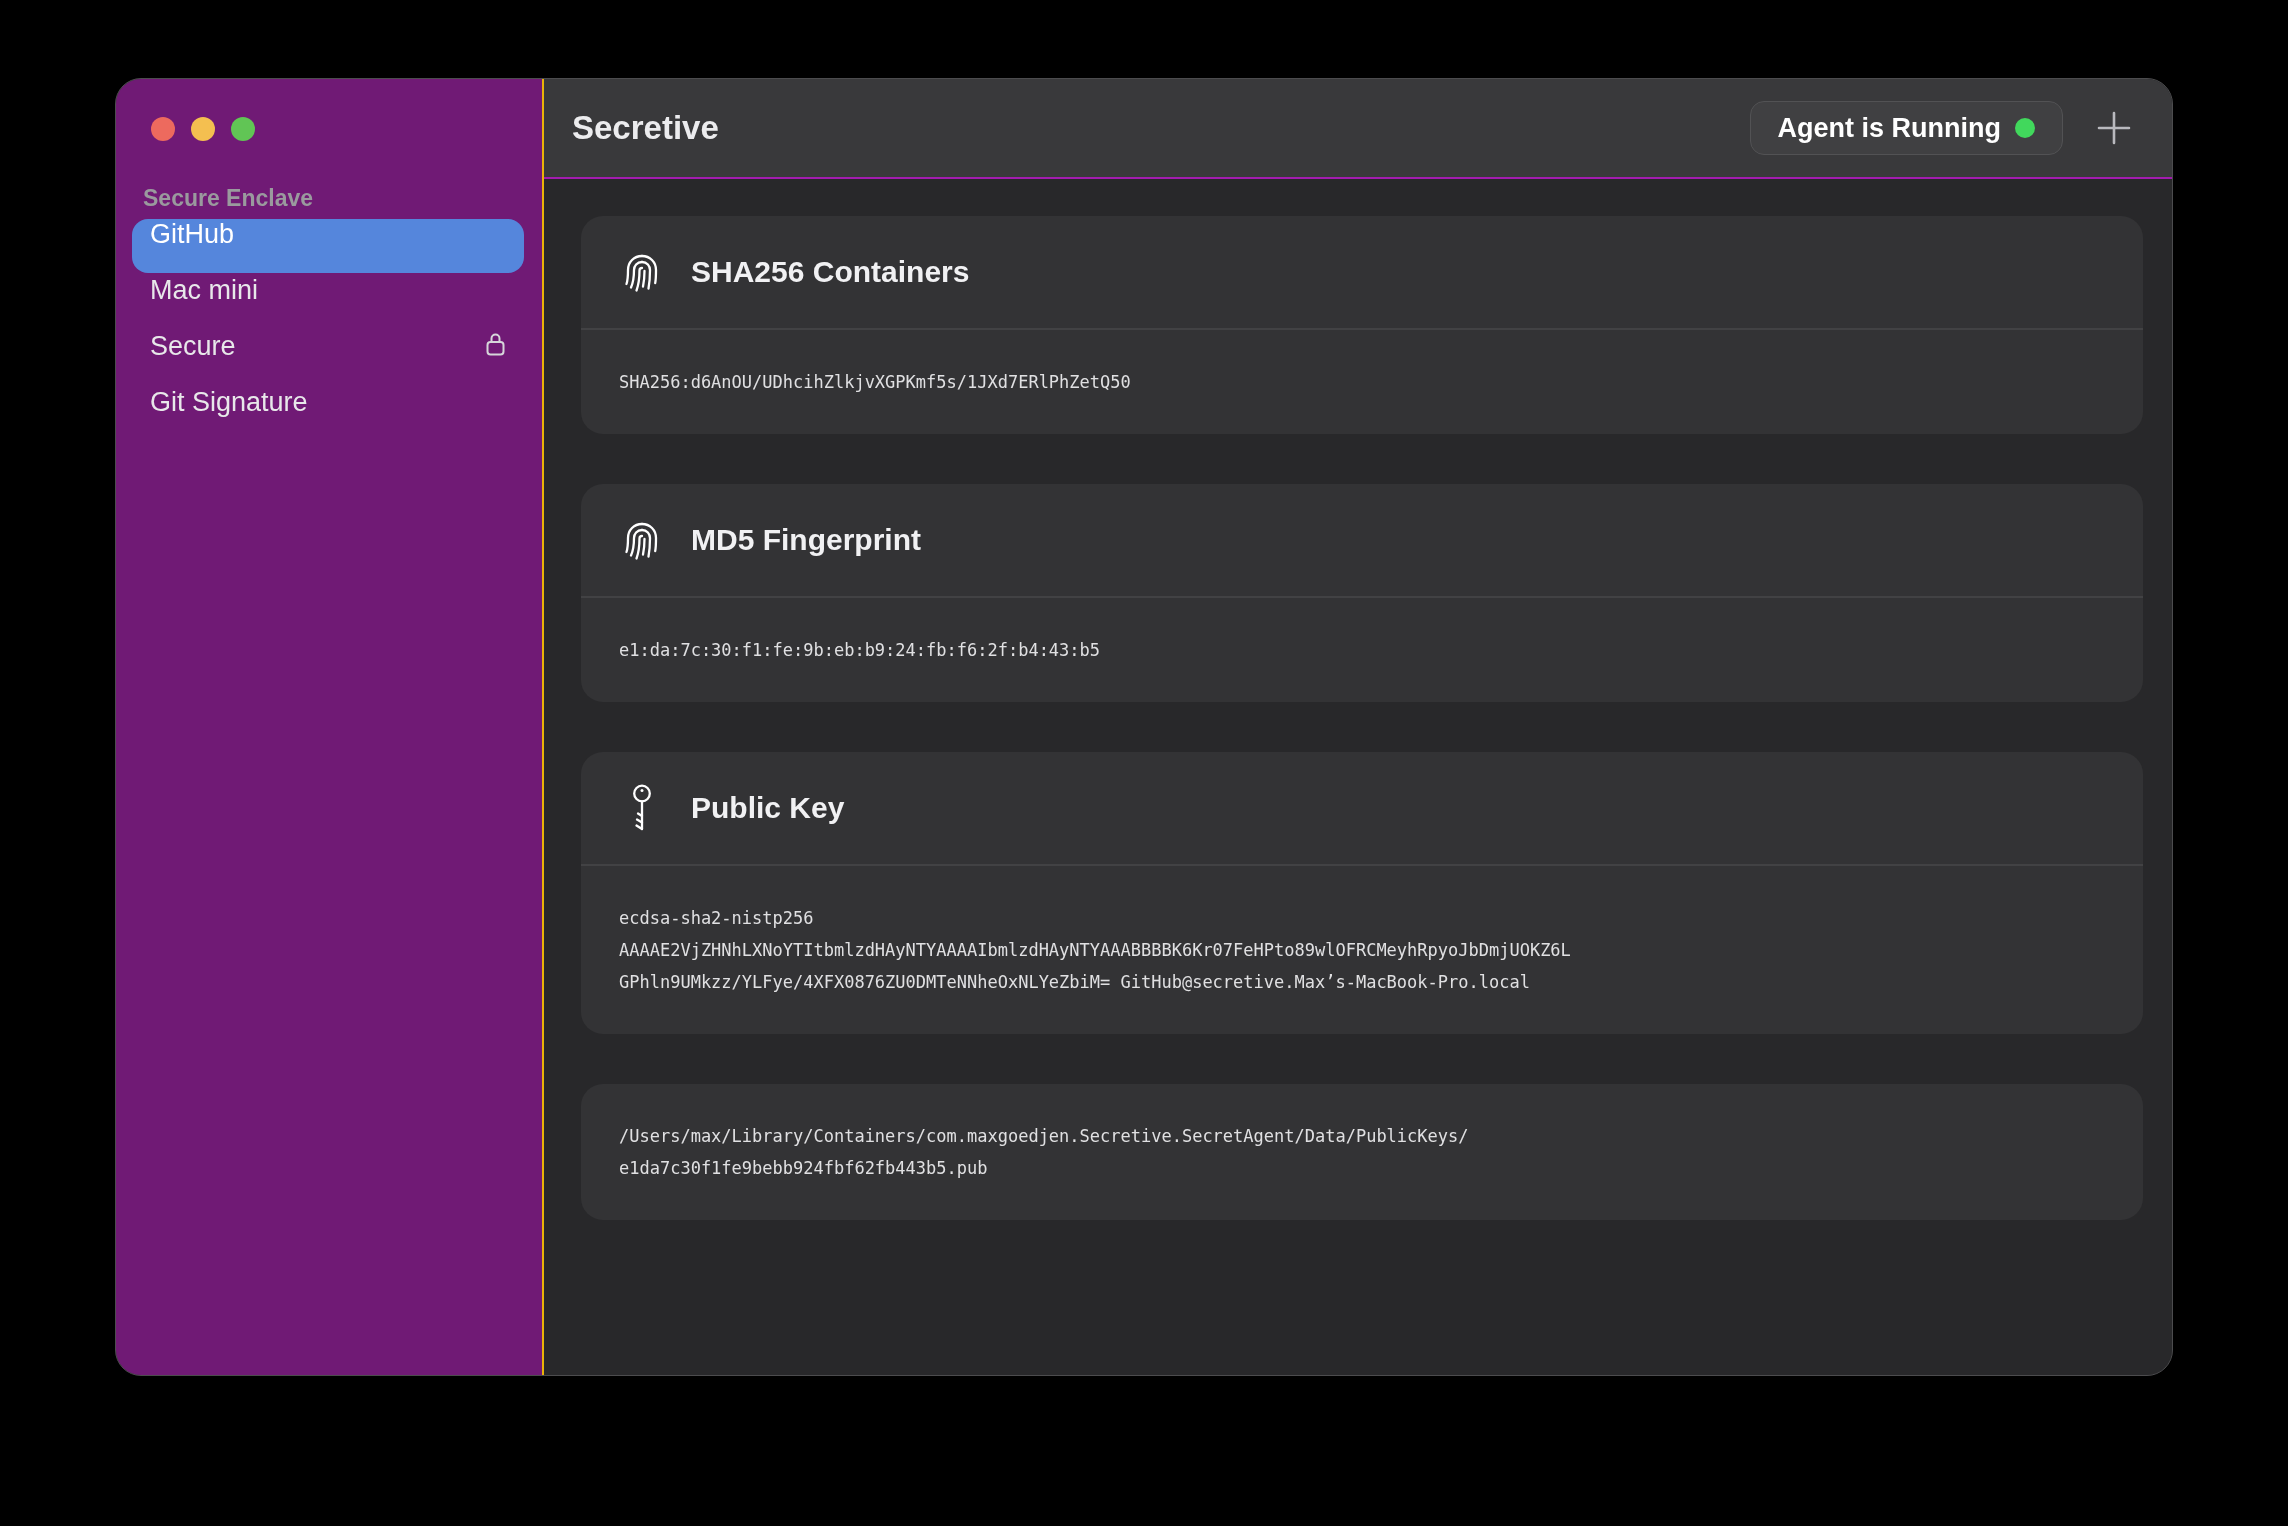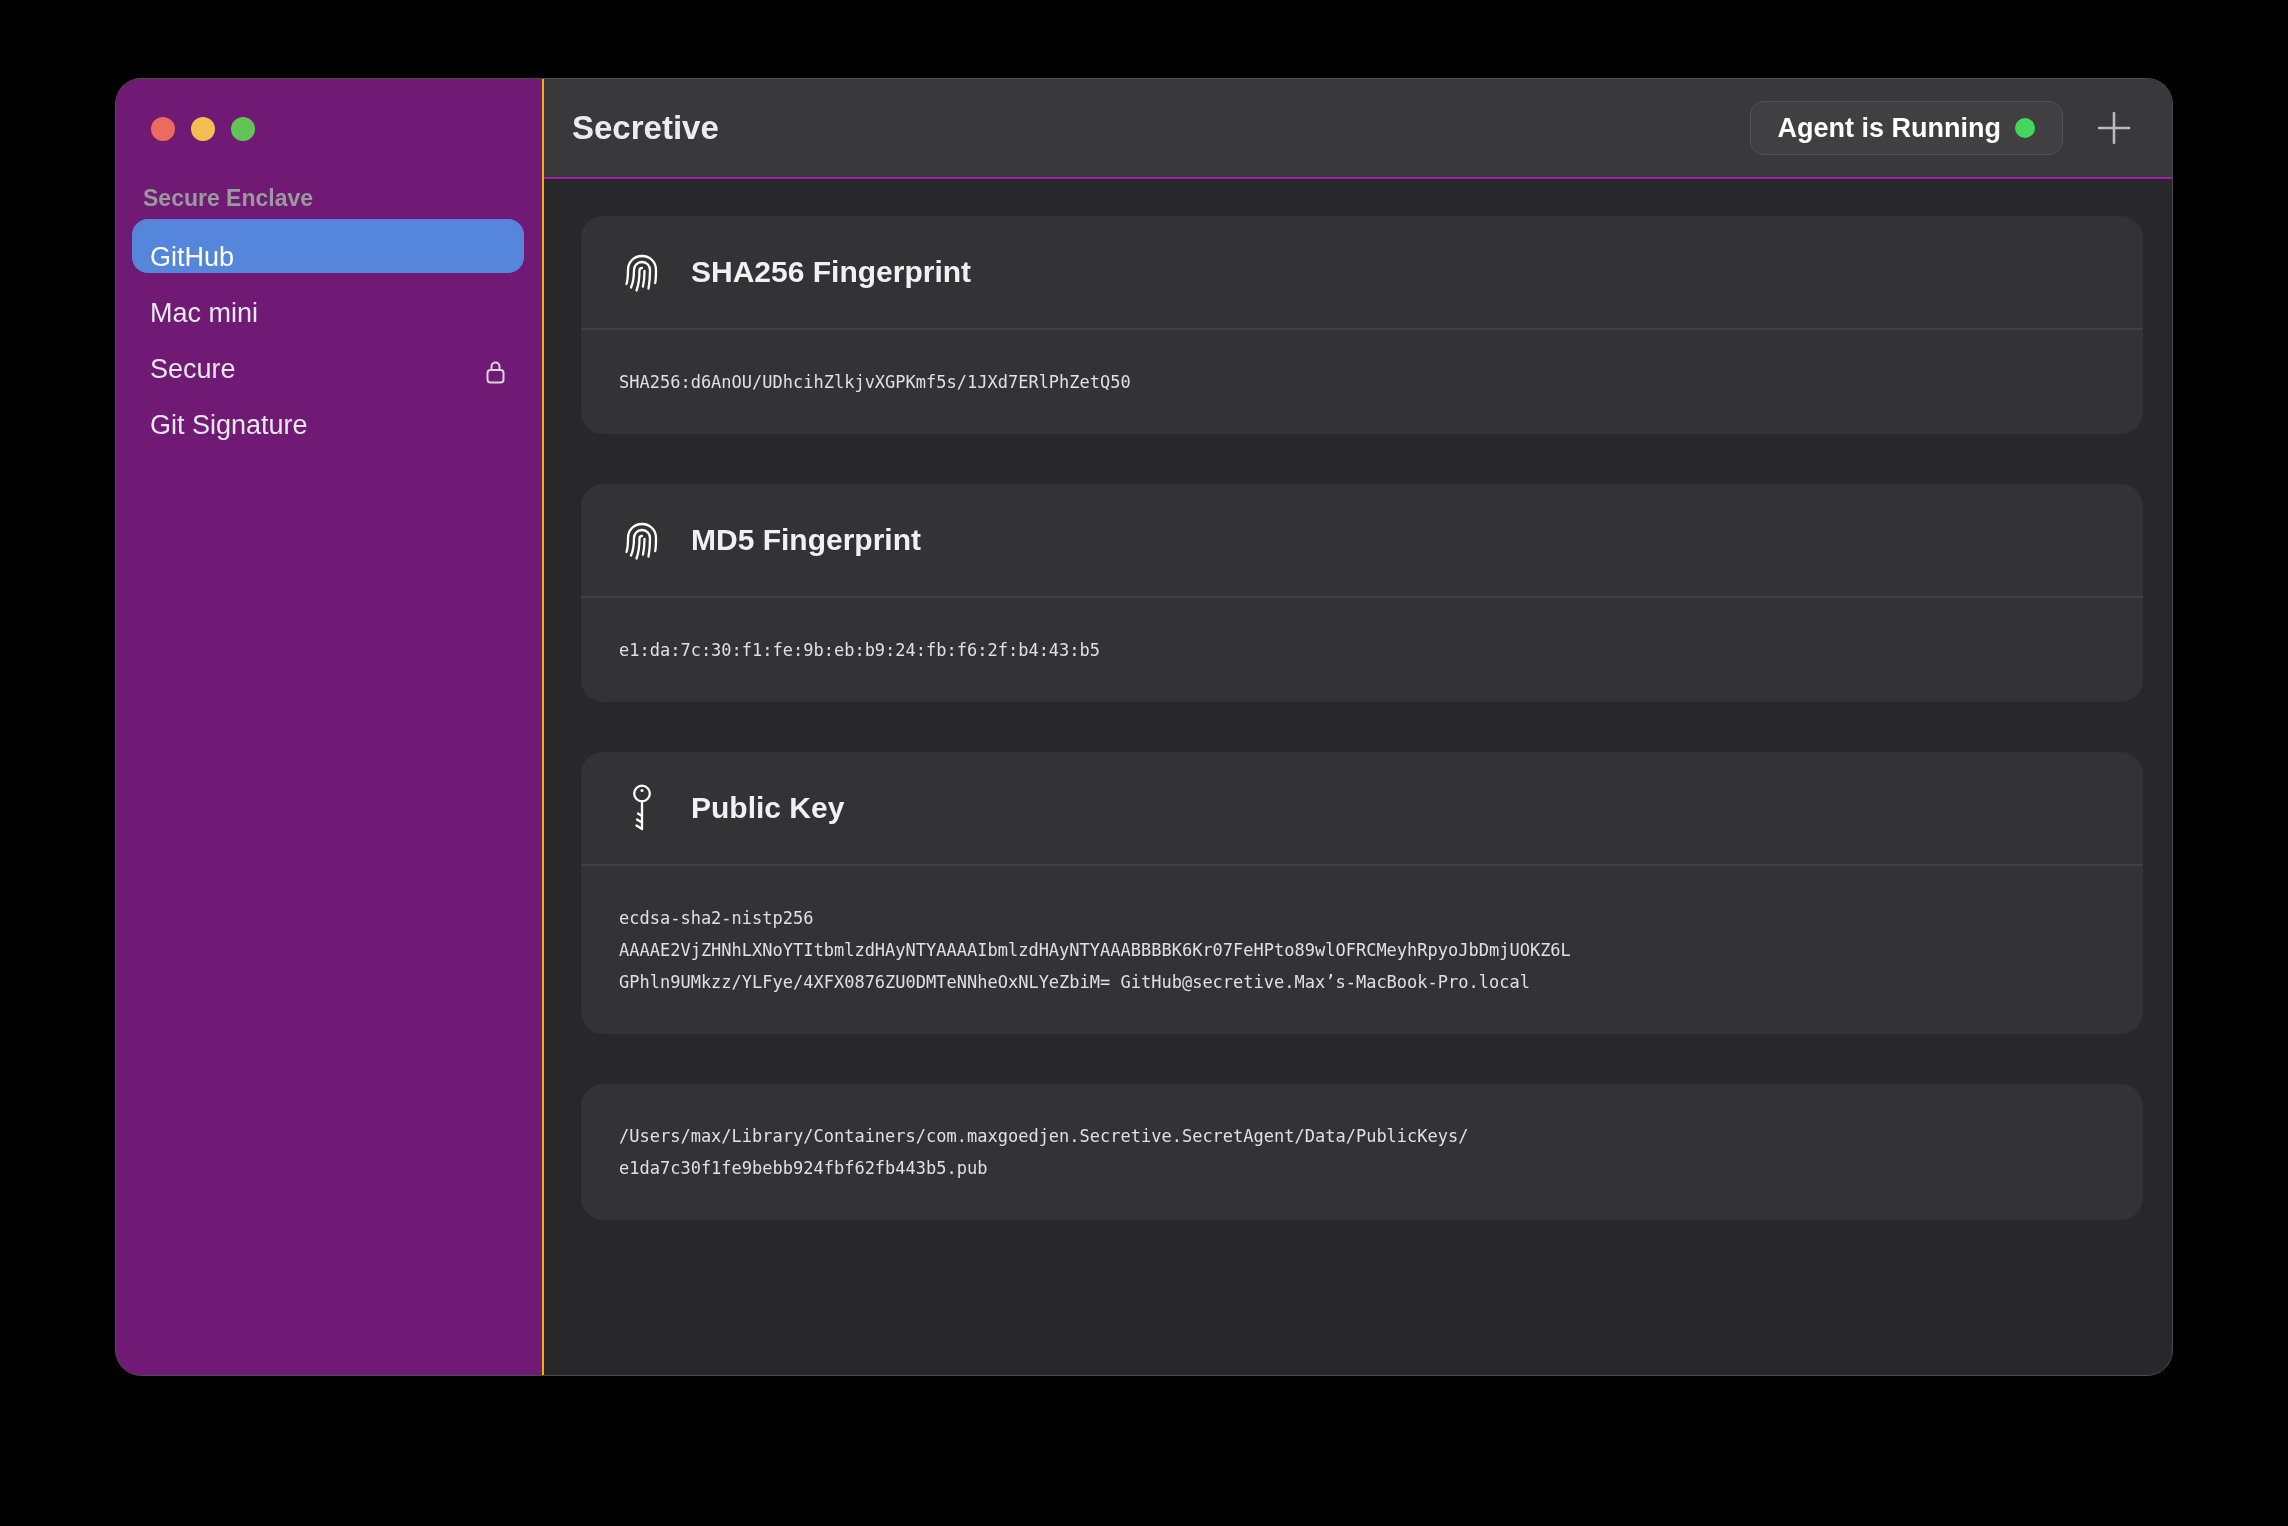--- a/index.html
+++ b/index.html
@@ -10,21 +10,21 @@
   
   .sidebar{width:428px;flex:0 0 428px;background:#701a75;border-right:2px solid #eab308;
     display:flex;flex-direction:column;box-sizing:border-box;}
   .traffic{display:flex;gap:16px;padding:38px 0 0 35px;}
   .tl{width:24px;height:24px;border-radius:50%;border:none;padding:0;cursor:default;}
   .tl.red{background:var(--traffic-red,#ed6a5e);}
   .tl.yellow{background:var(--traffic-yellow,#f4bf50);}
   .tl.green{background:var(--traffic-green,#61c555);}
   .section-label{margin:44px 18px 7px 27px;font-size:23px;font-weight:700;color:#9a9a9e;}
   .nav{display:flex;flex-direction:column;gap:2px;padding:0 18px 0 16px;}
-  .item{height:54px;border-radius:16px;display:flex;align-items:flex-end;padding:0 18px;
+  .item{height:54px;border-radius:16px;display:flex;align-items:flex-start;padding:0 18px;
     font-size:27px;color:#e8e8ea;box-sizing:border-box;}
   .item.selected{background:var(--accent,#5586dc);color:#fff;}
   .item .spacer{margin-left:auto;}
   
   .main{flex:1;display:flex;flex-direction:column;background:#28282a;min-width:0;}
   .titlebar{height:100px;flex:0 0 100px;background:#39393b;border-bottom:2px solid #a21caf;
     display:flex;align-items:center;padding:0 40px 0 28px;box-sizing:border-box;}
   .page-title{font-size:33px;font-weight:700;color:#ececee;margin-right:auto;}
   .agent-btn{height:54px;border-radius:14px;background:#404042;border:1.5px solid #525254;
     display:flex;align-items:center;gap:14px;padding:0 27px;cursor:default;}
@@ -100,21 +100,21 @@
           <span class="icon-box">
             <svg width="40" height="44" viewBox="0 0 40 44" fill="none" stroke="#fff" stroke-width="2.3" stroke-linecap="round">
               <path d="M20 6 C12 6 6 12 6 20 C6 27 5.5 31 4.5 34"></path>
               <path d="M20 6 C28 6 34 12 34 20 C34 26 33.8 30 33.2 33"></path>
               <path d="M20 12 C15 12 12 16 12 20 C12 27 11 33 9 37.5"></path>
               <path d="M20 12 C25 12 28 16 28 20 C28 27 27.5 33 26.5 38.5"></path>
               <path d="M20 18 C18.5 18 17.5 19.2 17.5 20.5 C17.5 28 16.5 35 14.5 40.5"></path>
               <path d="M22.5 21 C22.5 27 22 31.5 21 36.5"></path>
             </svg>
           </span>
-          <h2 class="card-title">SHA256 Fingerprint</h2>
+          <h2 class="card-title">SHA256 Containers</h2>
         </div>
         <div class="card-body">
           <code class="mono">SHA256:d6AnOU/UDhcihZlkjvXGPKmf5s/1JXd7ERlPhZetQ50</code>
         </div>
       </article>
 
       <article class="card">
         <div class="card-header">
           <span class="icon-box">
             <svg width="40" height="44" viewBox="0 0 40 44" fill="none" stroke="#fff" stroke-width="2.3" stroke-linecap="round">

